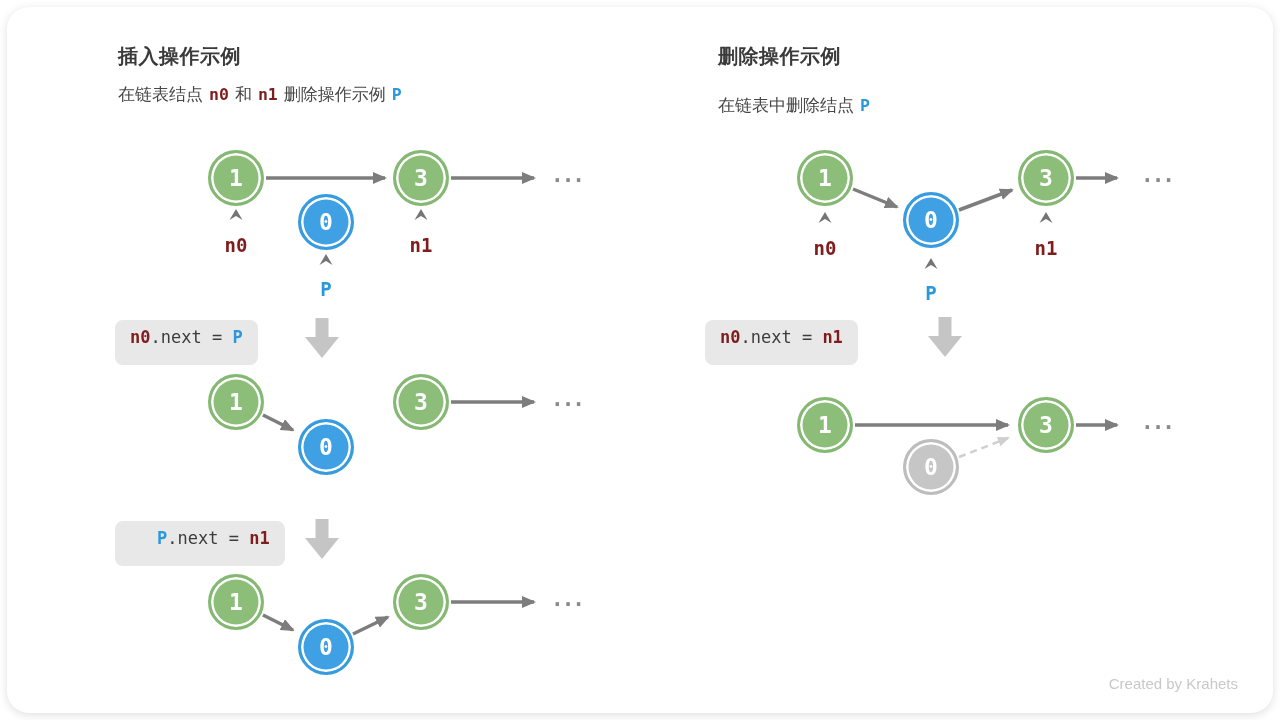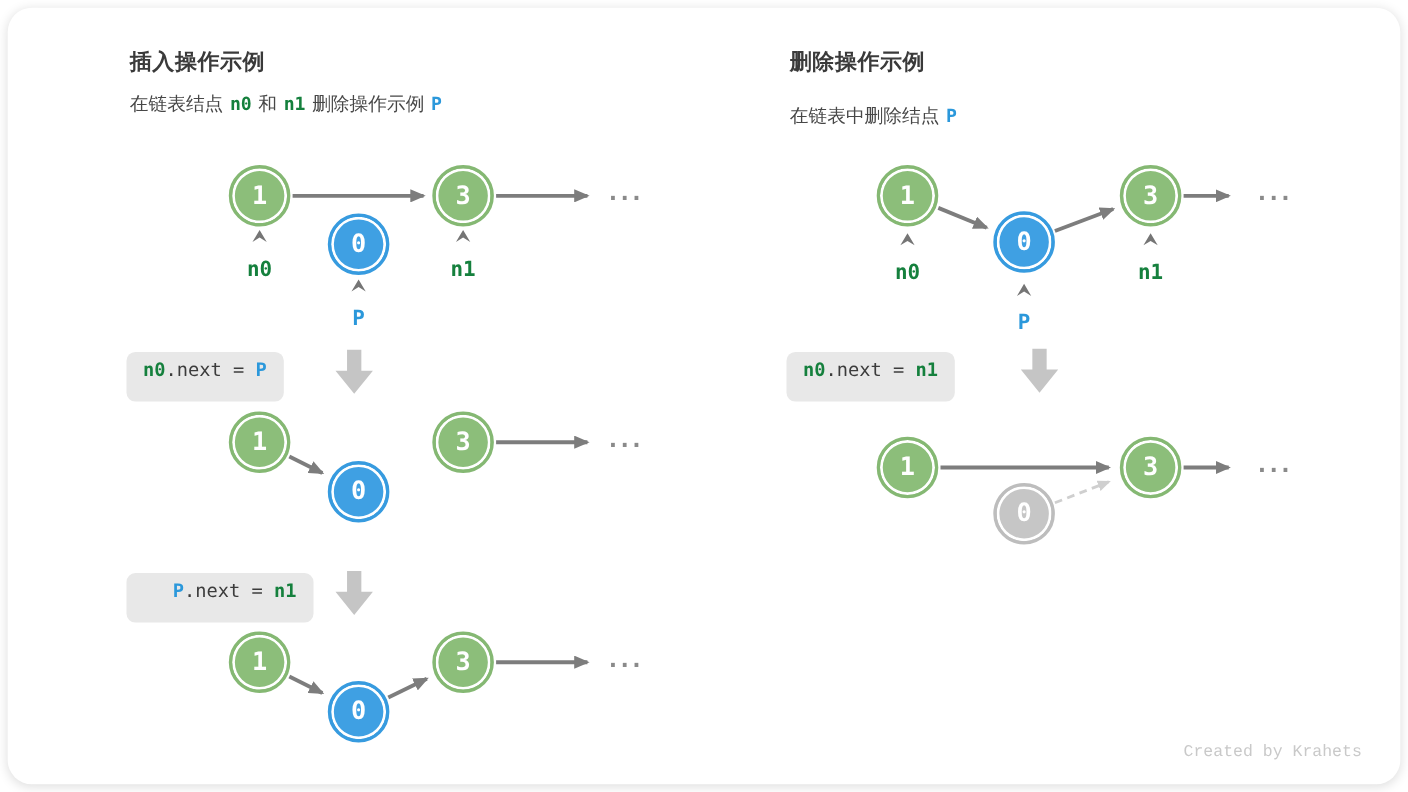--- a/index.html
+++ b/index.html
@@ -16,21 +16,21 @@
     position:absolute; font-size:20px; font-weight:bold; color:#3a3a3a;
     letter-spacing:0.5px;
   }
   .subtitle {
     position:absolute; font-size:17px; color:#474747; white-space:nowrap;
   }
   .tok {
     font-family:"DejaVu Sans Mono", monospace; font-weight:bold;
     font-size:16.5px; margin:0 6px;
   }
-  .green-t { color:#15803d; }
+  .green-t { color:#7f1d1d; }
   .blue-t  { color:#2B98DB; }
   .node {
     position:absolute; width:50px; height:50px; border-radius:50%;
     display:flex; align-items:center; justify-content:center;
     font-family:"DejaVu Sans Mono", monospace; font-weight:bold;
     font-size:23px; color:#ffffff;
     box-shadow:inset 0 0 0 2.5px #ffffff;
   }
   .node.green { background:#8CBE7A; border:3px solid #85B873; }
   .node.blue  { background:#3FA0E3; border:3px solid #379BDF; }
@@ -44,21 +44,21 @@
     background:#E8E8E8; border-radius:8px; white-space:nowrap;
     font-family:"DejaVu Sans Mono", monospace; font-size:17px; color:#3c3c3c;
   }
   .codebox .kw { font-weight:bold; }
   .dots {
     position:absolute; font-family:"DejaVu Sans Mono", monospace;
     font-weight:bold; font-size:21px; letter-spacing:-2px; color:#8a8a8a;
   }
   .footer {
     position:absolute; top:675px; right:42px;
-    font-family:Liberation Mono, monospace; font-size:15px; color:#c9c9c9;
+    font-family:Liberation Sans, sans-serif; font-size:15px; color:#c9c9c9;
   }
   svg.overlay { position:absolute; left:0; top:0; }
 </style>
 </head>
 <body>
 
 <div class="panel"></div>
 
 <svg class="overlay" width="1280" height="720">
   <defs>
@@ -141,21 +141,21 @@
 </div>
 
 <div class="node green" style="left:797px; top:150px;">1</div>
 <div class="node green" style="left:1018px; top:150px;">3</div>
 <div class="node blue" style="left:903px; top:192px;">0</div>
 <div class="dots" style="left:1141px; top:163px;">...</div>
 <div class="nlabel green-t" style="left:793px; top:237px;">n0</div>
 <div class="nlabel green-t" style="left:1014px; top:237px;">n1</div>
 <div class="nlabel blue-t" style="left:899px; top:282px;">P</div>
 
-<div class="codebox" style="left:705px; top:320px;margin-left:10px;">
+<div class="codebox" style="left:705px; top:320px;">
   <span class="kw green-t">n0</span><span>.next = </span><span class="kw green-t">n1</span>
 </div>
 
 <div class="node green" style="left:797px; top:397px;">1</div>
 <div class="node green" style="left:1018px; top:397px;">3</div>
 <div class="node gray" style="left:903px; top:439px;">0</div>
 <div class="dots" style="left:1141px; top:410px;">...</div>
 
 <div class="footer">Created by Krahets</div>
 

